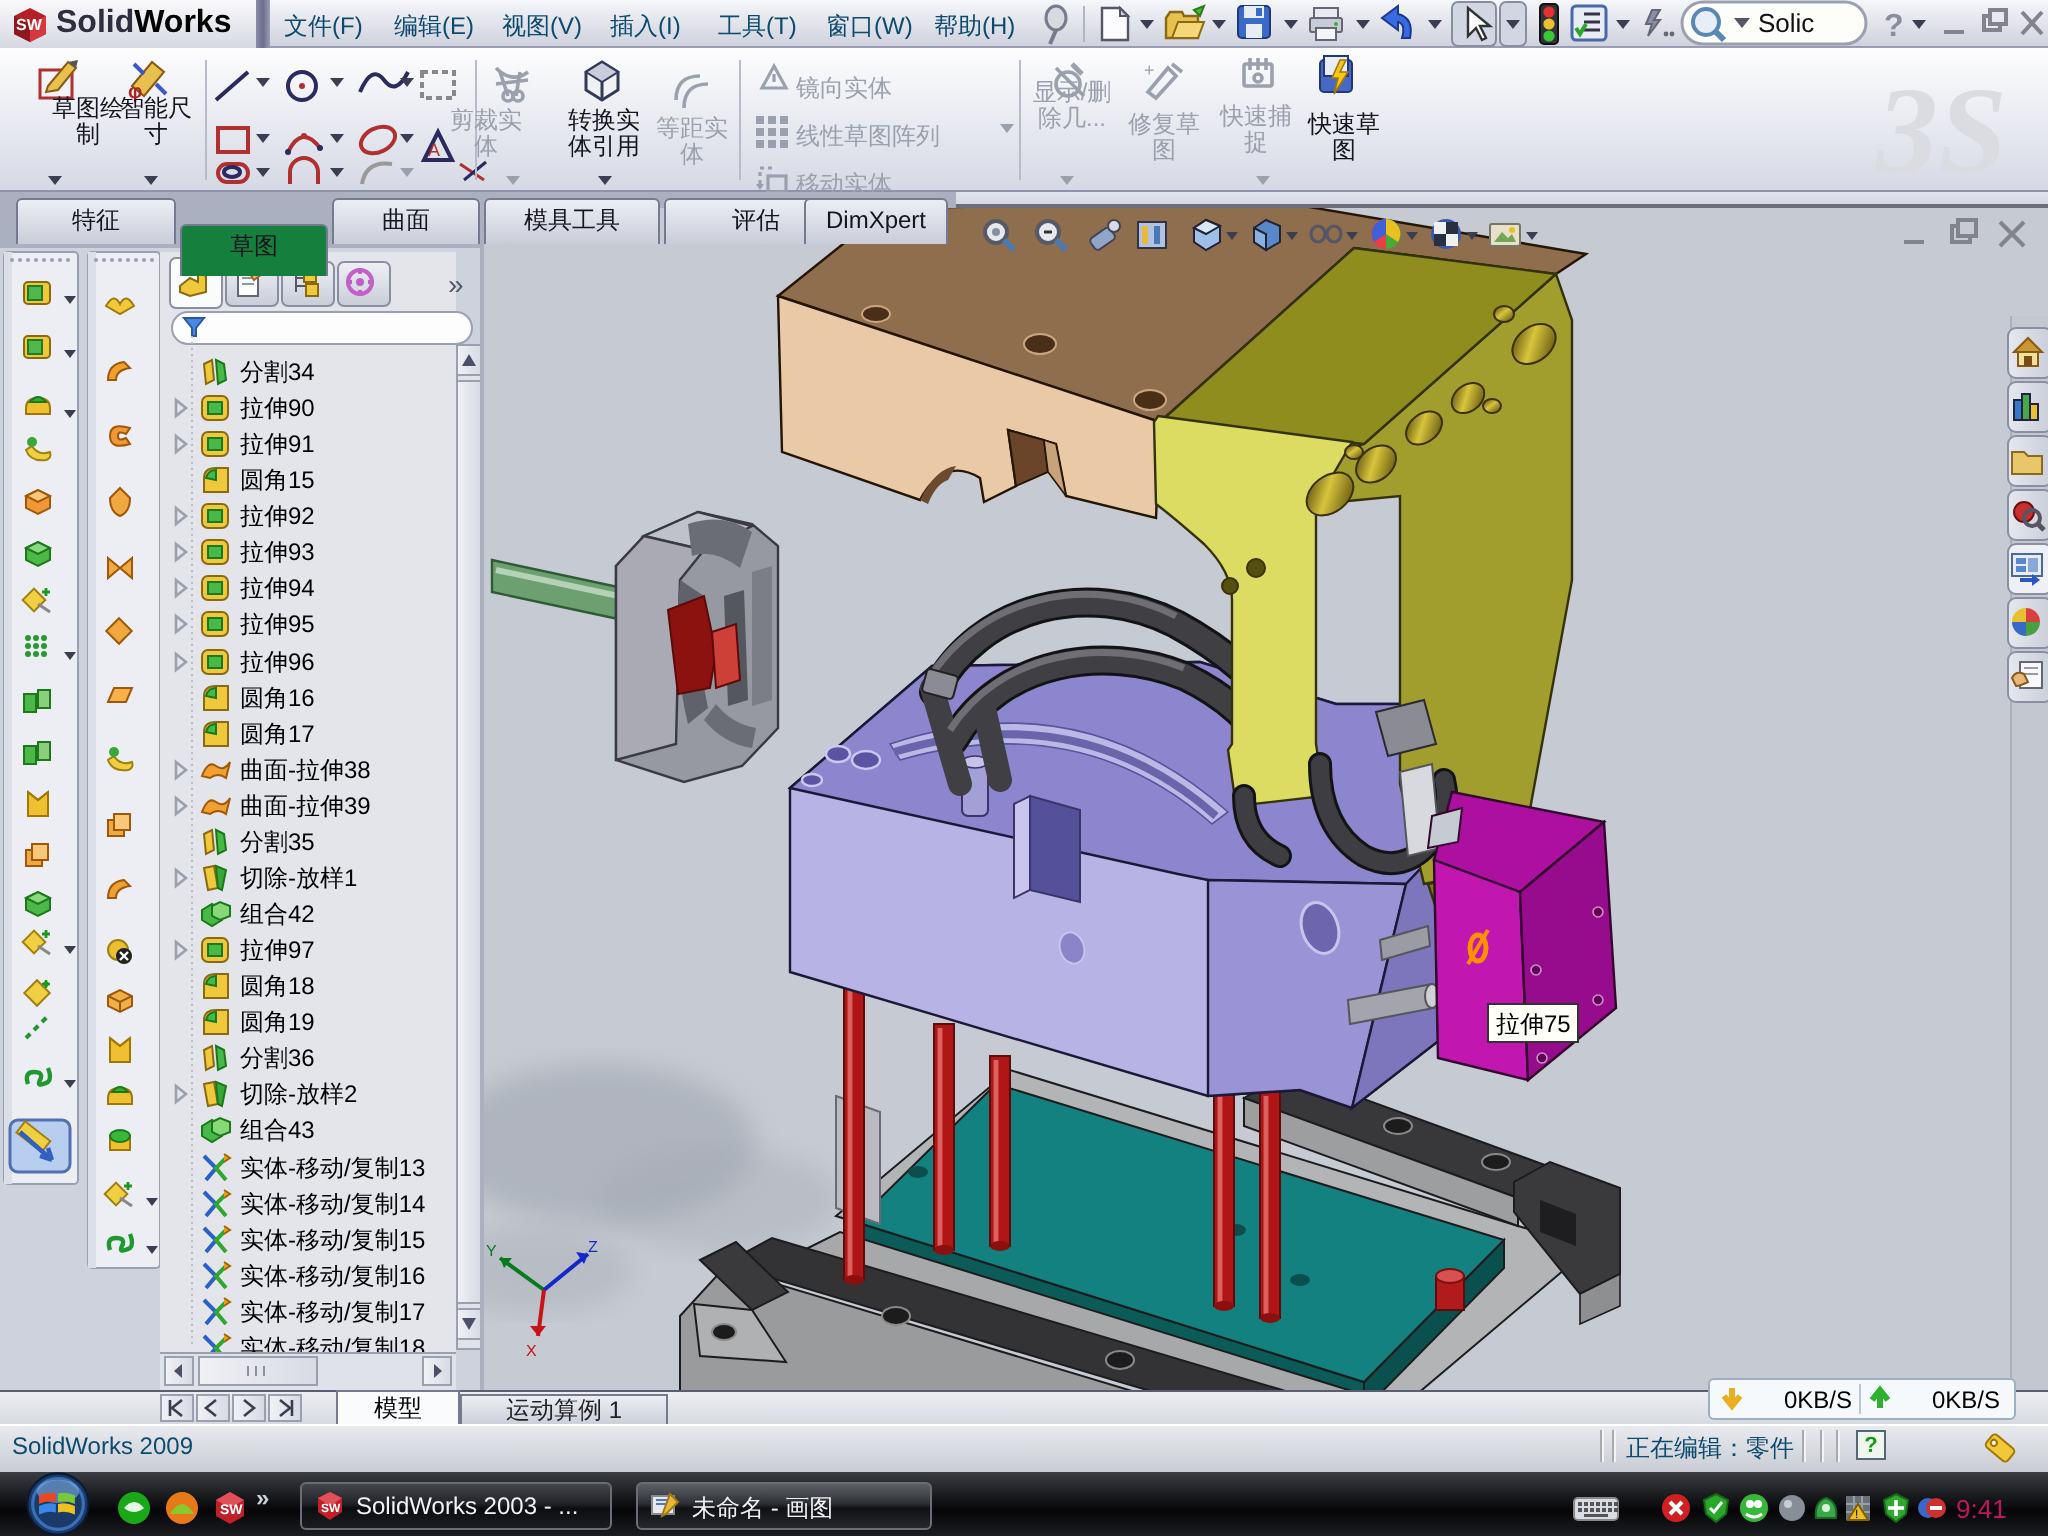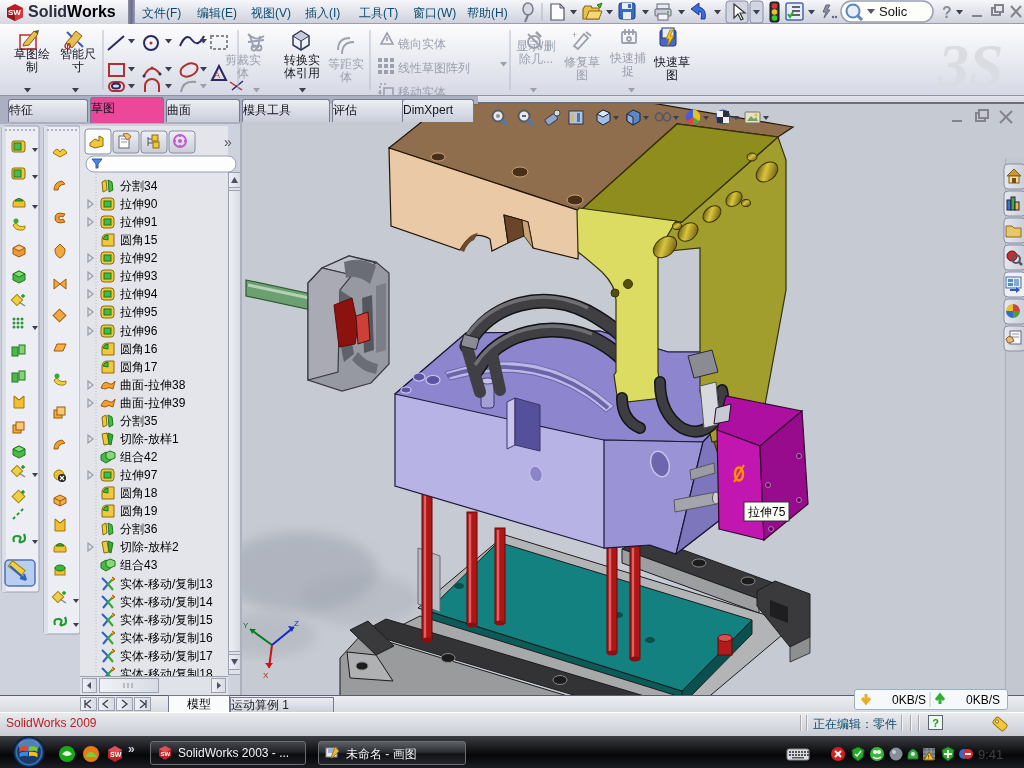--- a/index.html
+++ b/index.html
@@ -8,22 +8,22 @@
 #row1{left:0;top:0;width:1024px;height:24px;background:linear-gradient(#f6f7fa,#cfd1dd);border-bottom:1px solid #9a9db1}
 #logo{left:0;top:0;width:128px;height:24px;background:linear-gradient(#fafafc,#d6d8e2)}
 #sep1{left:128px;top:0;width:7px;height:24px;background:linear-gradient(90deg,#8a8da8,#6b6e8c,#9b9eb5)}
 .menu{top:5px;height:15px;font-size:12px;color:#0c4a6e;white-space:nowrap}
 
 #row2{left:0;top:24px;width:1024px;height:72px;background:linear-gradient(#fdfdfe,#d6d9e5);border-bottom:1px solid #8f93a8}
 .bt{position:absolute;font-size:12px;line-height:13px;text-align:center;color:#15151f;white-space:nowrap}
 .gr{color:#9aa0ad}
 
 #tabband{left:0;top:96px;width:478px;height:28px;background:#aab0c0}
-.ftab{position:absolute;top:99px;z-index:5;height:23px;font-size:12px;text-align:left;line-height:21px;color:#15151f;background:linear-gradient(#eceef3,#c9cdd9);border:1px solid #767a90;border-bottom:none;border-radius:3px 3px 0 0}
-.ftab.act{background:#ec4899;height:26px;top:97px;z-index:3}
+.ftab{position:absolute;top:99px;z-index:5;height:23px;font-size:12px;text-align:center;line-height:21px;color:#15151f;background:linear-gradient(#eceef3,#c9cdd9);border:1px solid #767a90;border-bottom:none;border-radius:3px 3px 0 0}
+.ftab.act{background:#15803d;height:26px;top:112px;z-index:3}
 #toolrest{left:478px;top:96px;width:546px;height:8px;background:linear-gradient(#e2e4ec,#d2d5df)}
 
 #panelbg{left:0;top:124px;width:242px;height:571px;background:#ced2dc}
 
 #treepanel{left:80px;top:126px;width:148px;height:549px;background:#e3e5eb}
 
 .sb{background:linear-gradient(90deg,#f0f1f5,#d8dbe4);border:1px solid #9aa0b0}
 
 #btmtabs{left:0;top:695px;width:1024px;height:17px;background:linear-gradient(#eceef2,#d7dae0);border-top:1px solid #5a5e6e}
 #statusbar{left:0;top:712px;width:1024px;height:24px;background:linear-gradient(#e8eaee,#c9ccd4);border-top:1px solid #fff}
@@ -240,21 +240,21 @@
       <circle cx="9" cy="11" r="2"></circle>
     </g>
 <use href="#dd4" x="628" y="64"></use>
 <g transform="translate(660,4)">
       <rect x="0" y="2" width="16" height="16" rx="2" fill="#4868c8" stroke="#203878"></rect>
       <rect x="2" y="0" width="12" height="10" fill="#e8ecf8" stroke="#203878"></rect>
       <polygon points="10,2 6,11 9,11 7,19 14,8 10,8 13,2" fill="#f8c818" stroke="#a07808" stroke-width=".8"></polygon>
     </g>
 
 </svg>
-<div class="abs bt" style="left:8px;top:48px;width:48px">草图绘<br>制</div>
+<div class="abs bt" style="left:20px;top:48px;width:48px">草图绘<br>制</div>
 <div class="abs bt" style="left:54px;top:48px;width:48px">智能尺<br>寸</div>
 <div class="abs bt gr" style="left:223px;top:54px;width:40px">剪裁实<br>体</div>
 <div class="abs bt" style="left:279px;top:54px;width:46px">转换实<br>体引用</div>
 <div class="abs bt gr" style="left:325px;top:58px;width:42px">等距实<br>体</div>
 <div class="abs bt gr" style="left:398px;top:38px">镜向实体</div>
 <div class="abs bt gr" style="left:398px;top:62px">线性草图阵列</div>
 <div class="abs bt gr" style="left:398px;top:86px">移动实体</div>
 <div class="abs bt gr" style="left:514px;top:40px;width:44px">显示/删<br>除几...</div>
 <div class="abs bt gr" style="left:562px;top:56px;width:40px">修复草<br>图</div>
 <div class="abs bt gr" style="left:608px;top:52px;width:40px">快速捕<br>捉</div>
@@ -977,31 +977,31 @@
 <svg class="abs" style="left:98px;top:697px" width="17" height="14">
     <path d="M10,3 L5,7 L10,11" fill="none" stroke="#3a3e50" stroke-width="1.3"></path>
   </svg>
 <svg class="abs" style="left:116px;top:697px" width="17" height="14">
     <path d="M6,3 L11,7 L6,11" fill="none" stroke="#3a3e50" stroke-width="1.3"></path>
   </svg>
 <svg class="abs" style="left:134px;top:697px" width="17" height="14">
     <path d="M6,3 L11,7 L6,11 M12,3 L12,11" fill="none" stroke="#3a3e50" stroke-width="1.3"></path>
   </svg>
 <div class="abs" style="left:168px;top:695px;width:62px;height:17px;background:#fafbfd;border:1px solid #767a90;border-bottom:none;font-size:12px;text-align:center;line-height:16px">模型</div>
-<div class="abs" style="left:230px;top:697px;width:104px;height:15px;background:linear-gradient(#eceef3,#ccd0da);border:1px solid #767a90;border-bottom:none;font-size:12px;line-height:14px;color:#222">运动算例 1</div>
+<div class="abs" style="left:230px;top:697px;width:104px;height:15px;background:linear-gradient(#eceef3,#ccd0da);border:1px solid #767a90;border-bottom:none;font-size:12px;text-align:center;line-height:14px;color:#222">运动算例 1</div>
 <div class="abs" style="left:854px;top:689px;width:154px;height:21px;background:#f5f9fb;border:1px solid #9ab0c0;border-radius:3px"></div>
 <svg class="abs" style="left:854px;top:689px" width="154" height="21">
     <path d="M12,5 L12,12 M8,9 L12,14 L16,9" stroke="#e8b020" stroke-width="3" fill="none"></path>
     <line x1="76" y1="3" x2="76" y2="18" stroke="#b8c8d4"></line>
     <path d="M86,15 L86,8 M82,11 L86,6 L90,11" stroke="#30b030" stroke-width="3" fill="none"></path>
     <text x="38" y="15" font-size="12" fill="#000">0KB/S</text>
     <text x="112" y="15" font-size="12" fill="#000">0KB/S</text>
   </svg>
 <div class="abs" id="statusbar"></div>
-<div class="abs" style="left:6px;top:716px;font-size:12px;color:#b91c1c">SolidWorks 2009</div>
+<div class="abs" style="left:6px;top:716px;font-size:12px;color:#0c4a6e">SolidWorks 2009</div>
 <div class="abs" style="left:813px;top:716px;font-size:12px;color:#0c4a6e">正在编辑：零件</div>
 <div class="abs" style="left:800px;top:715px;width:2px;height:16px;background:#f2f3f6;border-left:1px solid #aaa"></div>
 <div class="abs" style="left:806px;top:715px;width:2px;height:16px;background:#f2f3f6;border-left:1px solid #aaa"></div>
 <div class="abs" style="left:901px;top:715px;width:2px;height:16px;background:#f2f3f6;border-left:1px solid #aaa"></div>
 <div class="abs" style="left:910px;top:715px;width:2px;height:16px;background:#f2f3f6;border-left:1px solid #aaa"></div>
 <div class="abs" style="left:918px;top:715px;width:2px;height:16px;background:#f2f3f6;border-left:1px solid #aaa"></div>
 <div class="abs" style="left:928px;top:715px;width:15px;height:15px;background:#eef6ee;border:1px solid #567;font-size:11px;font-weight:bold;color:#189818;text-align:center;line-height:14px">?</div>
 <svg class="abs" style="left:990px;top:714px" width="20" height="20" viewBox="0 0 20 20">
     <g transform="rotate(40 10 10)">
       <rect x="3" y="6" width="14" height="8" rx="2" fill="#f0c838" stroke="#a07808"></rect>
@@ -1098,13 +1098,13 @@
   </svg>
 <svg class="abs" style="left:940px;top:746px" width="16" height="16" viewBox="0 0 16 16">
     <path d="M8,1 L14,4 L13,11 L8,15 L3,11 L2,4 Z" fill="#30a830" stroke="#186818"></path>
     <path d="M8,4 L8,12 M4,8 L12,8" stroke="#fff" stroke-width="1.8"></path>
   </svg>
 <svg class="abs" style="left:958px;top:746px" width="16" height="16" viewBox="0 0 16 16">
     <circle cx="6" cy="8" r="5" fill="#3868c8"></circle>
     <circle cx="10" cy="8" r="5" fill="#d03030"></circle>
     <rect x="7" y="7" width="6" height="2" fill="#fff"></rect>
   </svg>
-<div class="abs" style="left:978px;top:747px;color:#404040;font-size:13px">9:41</div>
+<div class="abs" style="left:978px;top:747px;color:#be185d;font-size:13px">9:41</div>
 
 </body></html>

